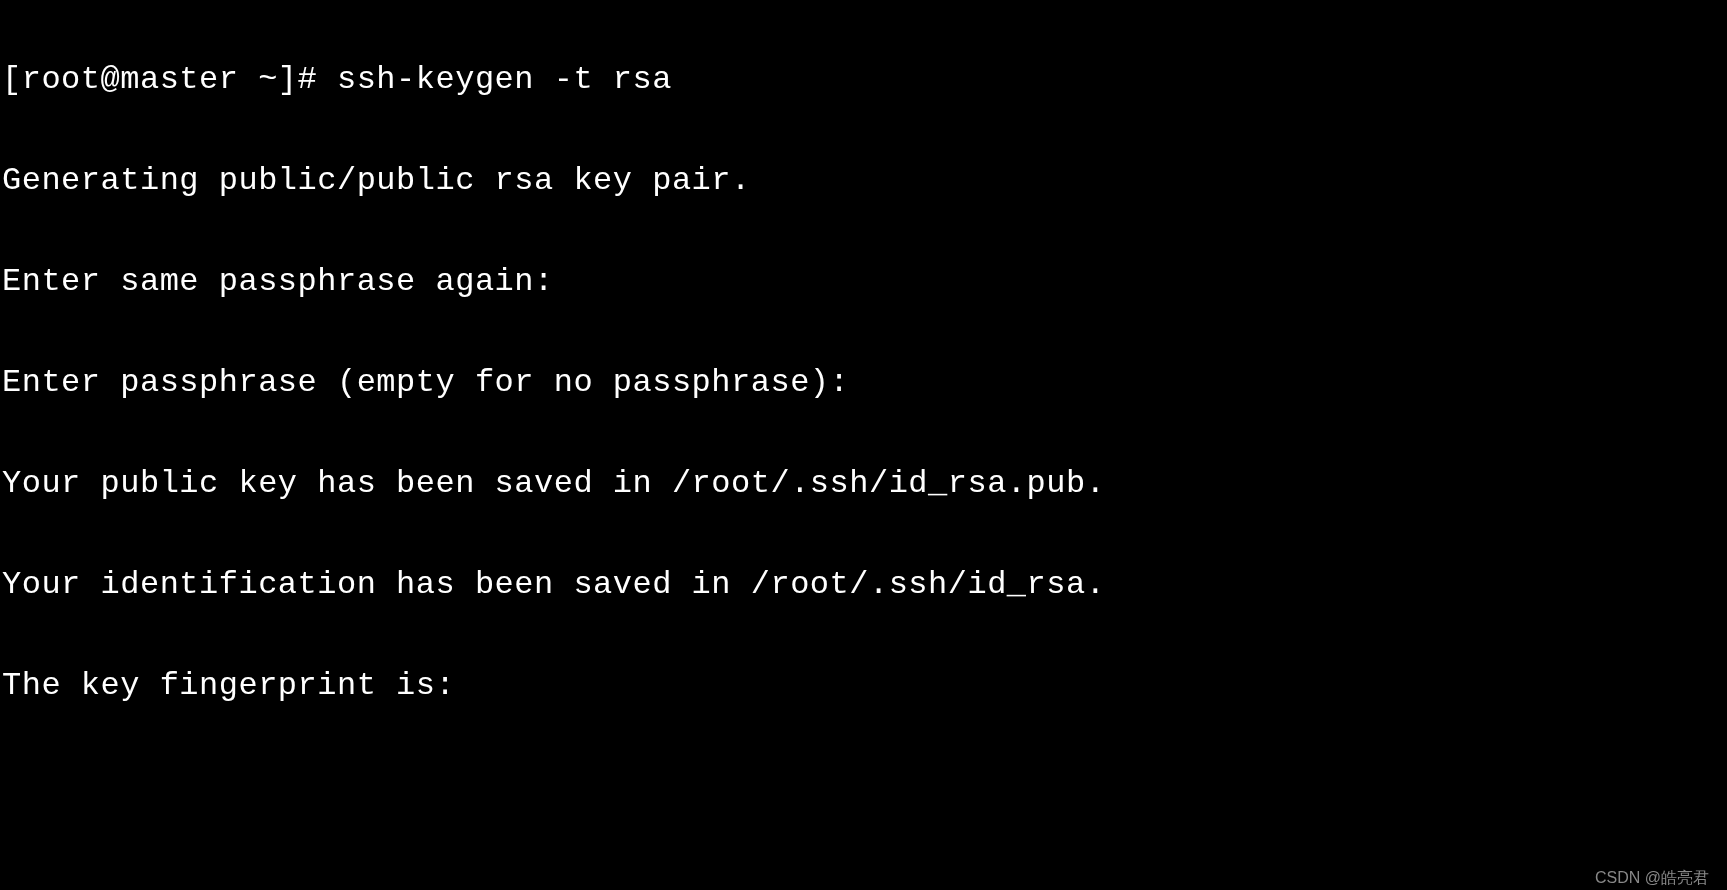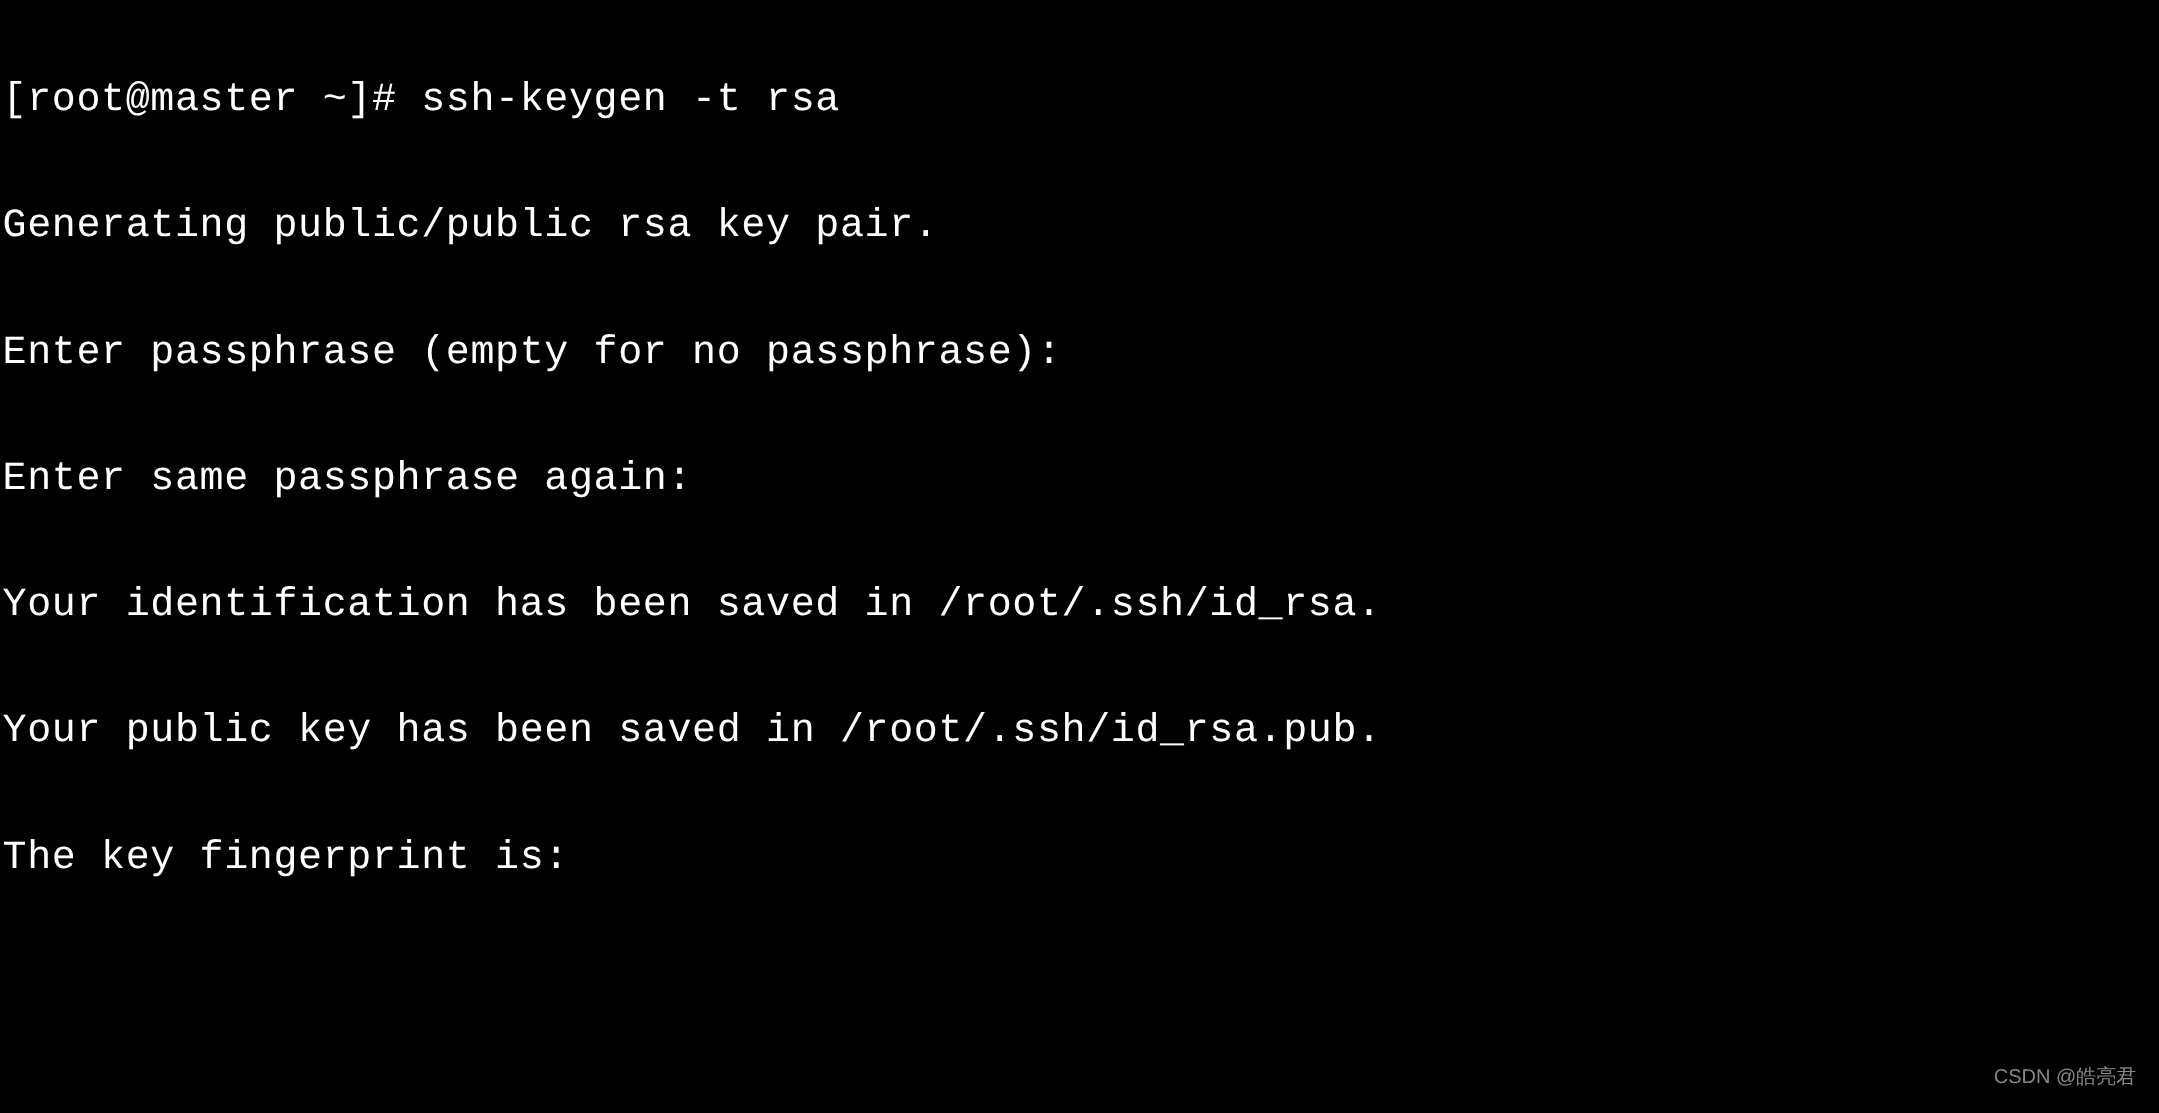--- a/index.html
+++ b/index.html
@@ -23,38 +23,38 @@
     }
     .terminal {
       white-space: pre;
       padding: 4px 0 0 2px;
     }
     .line {
       display: block;
     }
     .watermark {
       position: absolute;
-      bottom: 16px;
+      bottom: 0;
       right: 18px;
       color: #888888;
       font-size: 16px;
       font-family: Arial, sans-serif;
       letter-spacing: 0;
     }
   </style>
 </head>
 <body>
 
 <div class="terminal">
 <span class="line"><span>[root@master ~]# </span><span>ssh-keygen -t rsa</span></span>
 <span class="line">Generating public/public rsa key pair.</span>
+<span class="line">Enter same passphrase again:</span>
 <span class="line">Enter passphrase (empty for no passphrase):</span>
-<span class="line">Enter same passphrase again:</span>
+<span class="line">Your public key has been saved in /root/.ssh/id_rsa.pub.</span>
 <span class="line">Your identification has been saved in /root/.ssh/id_rsa.</span>
-<span class="line">Your public key has been saved in /root/.ssh/id_rsa.pub.</span>
 <span class="line">The key fingerprint is:</span>
 
 
 
 
 
 
 </div>
 
 <div class="watermark">CSDN @皓亮君</div>

